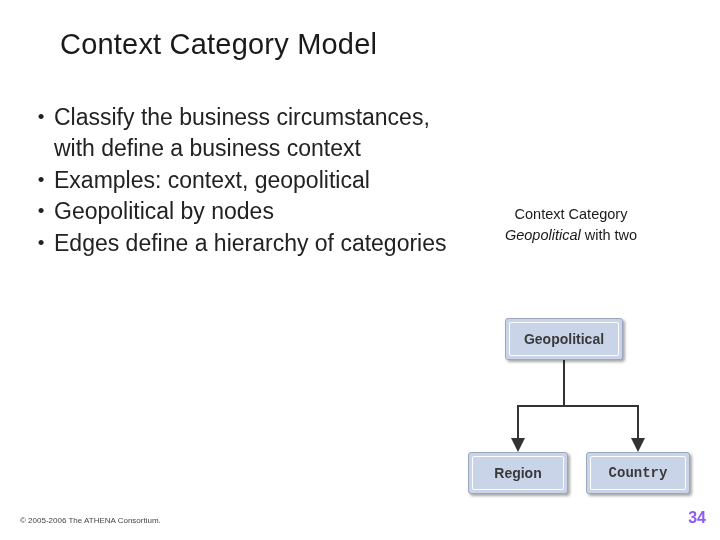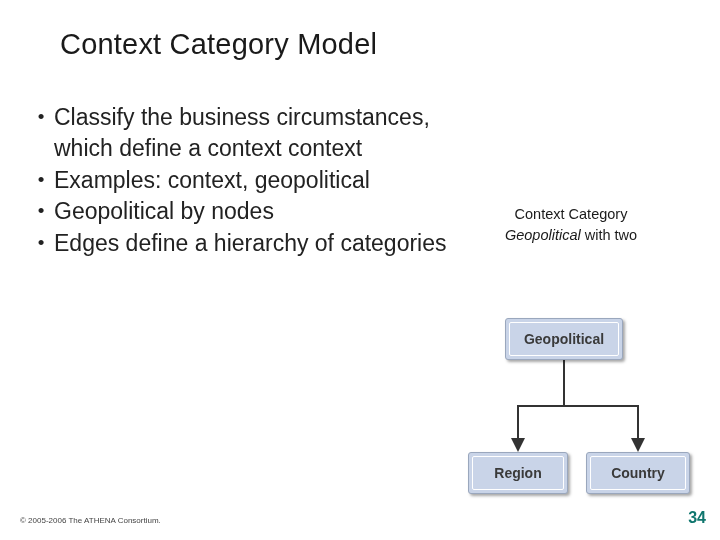--- a/index.html
+++ b/index.html
@@ -106,55 +106,56 @@
     left: 20px;
     top: 152px;
     width: 100px;
     height: 42px;
   }
   .node-country {
     left: 138px;
     top: 152px;
     width: 104px;
     height: 42px;
+    font-family: Liberation Mono, monospace;
   }
   .connector-svg {
     position: absolute;
     left: 0; top: 0;
     width: 250px;
     height: 220px;
     overflow: visible;
   }
   .footer-note {
     position: absolute;
     left: 20px;
     top: 516px;
     font-size: 8px;
     color: #444444;
   }
   .page-num {
     position: absolute;
     right: 14px;
     top: 509px;
     font-size: 16px;
-    color: #0f766e;
+    color: #8b5cf6;
     font-weight: bold;
   }
 </style>
 </head>
 <body>
 
 <div class="slide">
 
   <div class="title">Context Category Model</div>
 
   <div class="bullets">
     <div class="bullet">
       <span class="dot">•</span>
-      <span class="btext">Classify the business circumstances, which define a context context</span>
+      <span class="btext">Classify the business circumstances, with define a business context</span>
     </div>
     <div class="bullet">
       <span class="dot">•</span>
       <span class="btext">Examples: context, geopolitical</span>
     </div>
     <div class="bullet">
       <span class="dot">•</span>
       <span class="btext">Geopolitical by nodes</span>
     </div>
     <div class="bullet">

